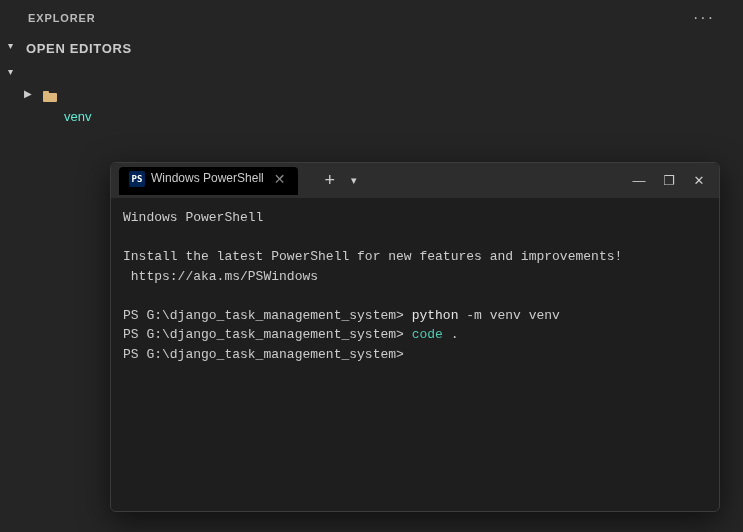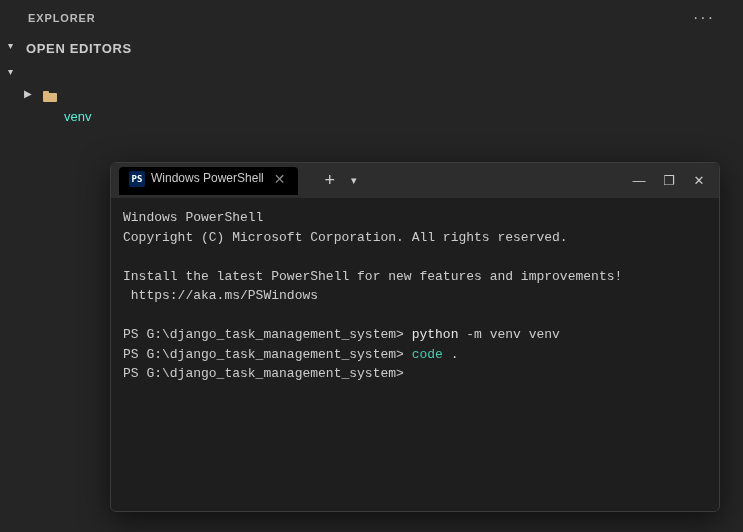--- a/index.html
+++ b/index.html
@@ -293,21 +293,20 @@
 
     <div class="terminal-controls">
       <span class="terminal-btn">—</span>
       <span class="terminal-btn">❐</span>
       <span class="terminal-btn">✕</span>
     </div>
   </div>
 
   <div class="terminal-body">
     <span class="line">Windows PowerShell</span>
-    <span class="line">Copyright (C) Microsoft Corporation. All rights reserved.</span>
     <span class="line-empty"></span>
     <span class="line">Install the latest PowerShell for new features and improvements!</span>
     <span class="line"> https://aka.ms/PSWindows</span>
     <span class="line-empty"></span>
     <span class="line"><span>PS G:\django_task_management_system&gt; </span><span class="highlight-python">python</span><span> -m </span><span>venv venv</span></span>
     <span class="line"><span>PS G:\django_task_management_system&gt; </span><span class="highlight-code">code</span><span> .</span></span>
     <span class="line">PS G:\django_task_management_system&gt;</span>
   </div>
 </div>
 

